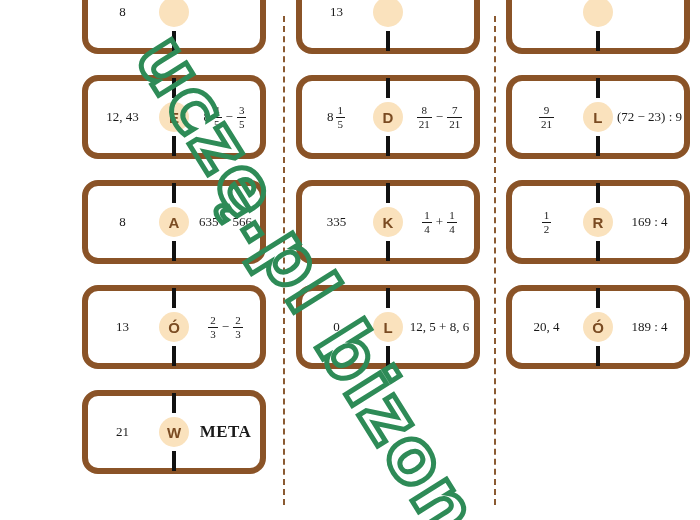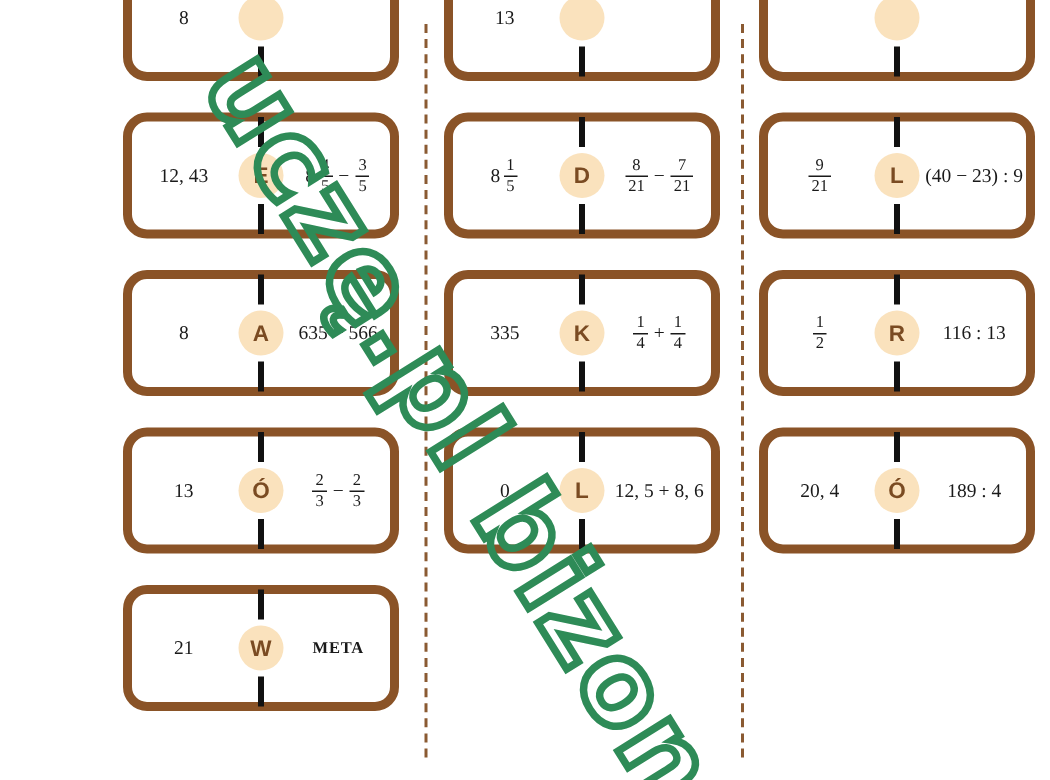--- a/index.html
+++ b/index.html
@@ -73,21 +73,21 @@
     color: #1a1a1a;
     white-space: nowrap;
     padding: 0 2px;
   }
   .side.left  { justify-content: center; }
   .side.right { justify-content: center; }
 
   
   .side.meta {
     font-weight: bold;
-    font-size: 11px;
+    font-size: 17px;
     letter-spacing: 0.5px;
   }
 
   
   .center {
     position: relative;
     flex: 0 0 34px;
     width: 34px;
     height: 84px;
     display: flex;
@@ -341,39 +341,39 @@
               <span class="num">9</span>
               <span class="den">21</span>
             </span>
           </div>
           <div class="center">
             <div class="bar top"></div>
             <div class="bar bottom"></div>
             <div class="letter-circle">L</div>
           </div>
           <div class="side right">
-            <span>(40 − 23) : 9</span>
+            <span>(72 − 23) : 9</span>
           </div>
         </div>
       </div>
       <div class="card">
         <div class="card-inner">
           <div class="side left">
             <span class="frac">
               <span class="num">1</span>
               <span class="den">2</span>
             </span>
           </div>
           <div class="center">
             <div class="bar top"></div>
             <div class="bar bottom"></div>
             <div class="letter-circle">R</div>
           </div>
           <div class="side right">
-            <span>116 : 13</span>
+            <span>169 : 4</span>
           </div>
         </div>
       </div>
       <div class="card">
         <div class="card-inner">
           <div class="side left">20, 4</div>
           <div class="center">
             <div class="bar top"></div>
             <div class="bar bottom"></div>
             <div class="letter-circle">Ó</div>

